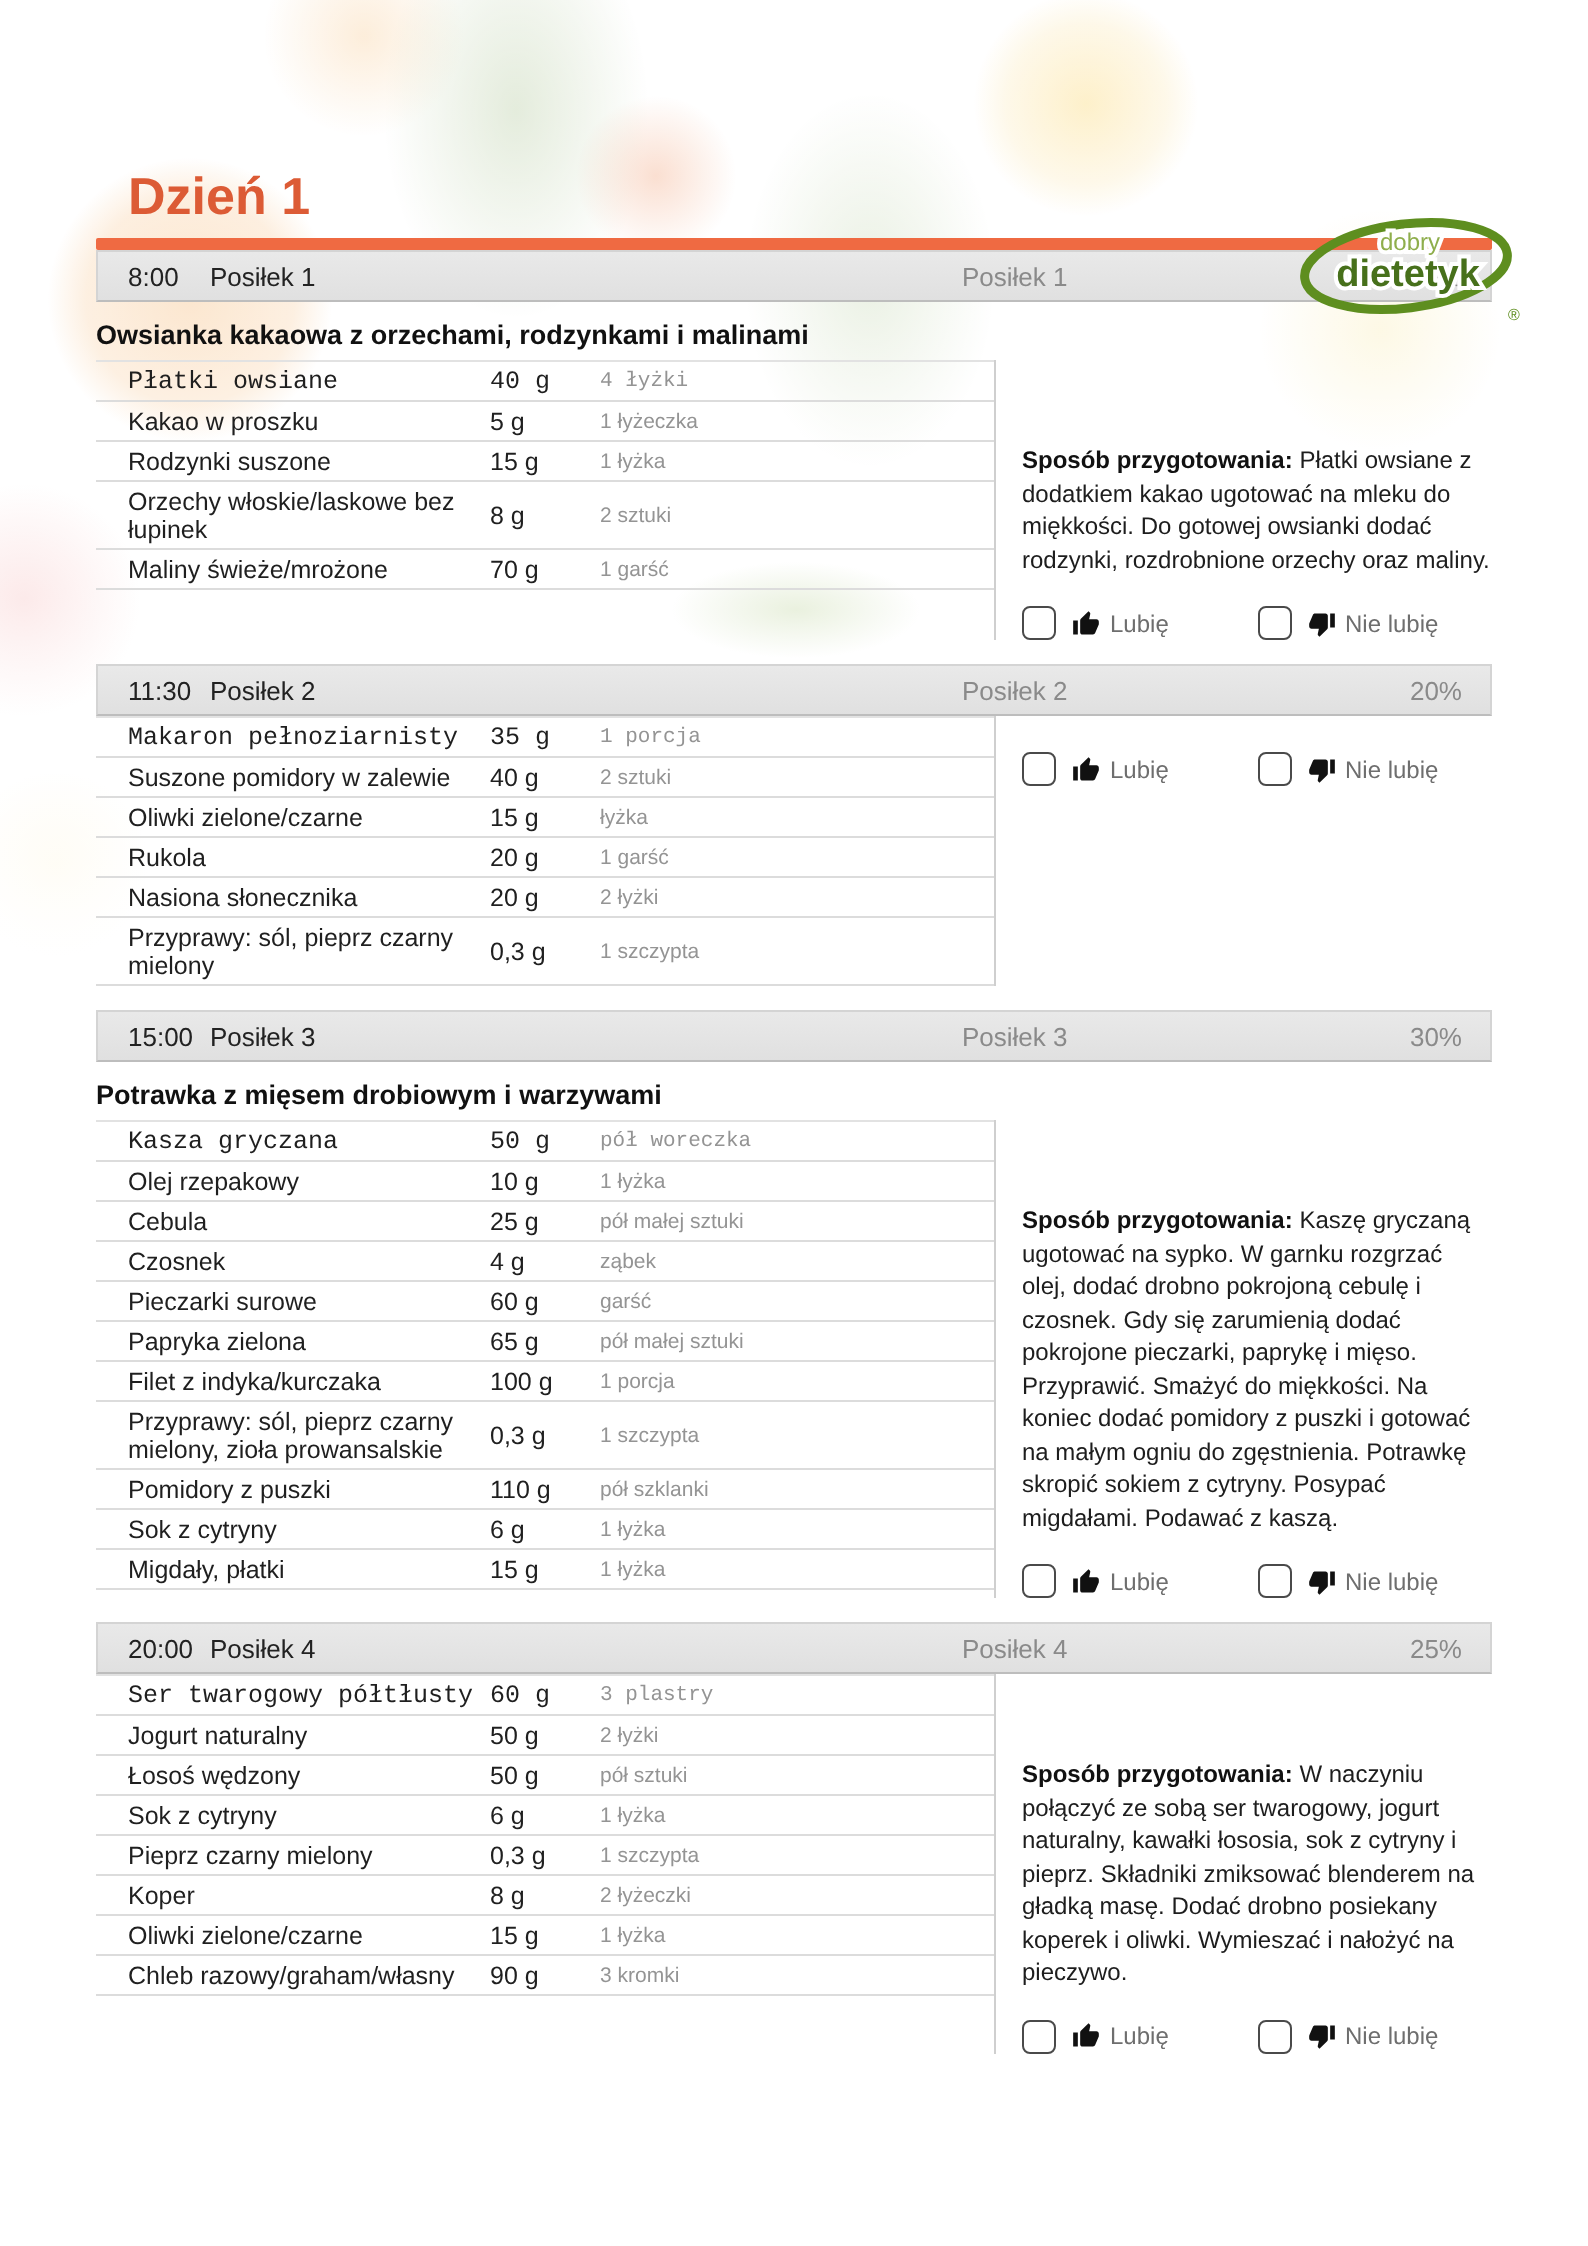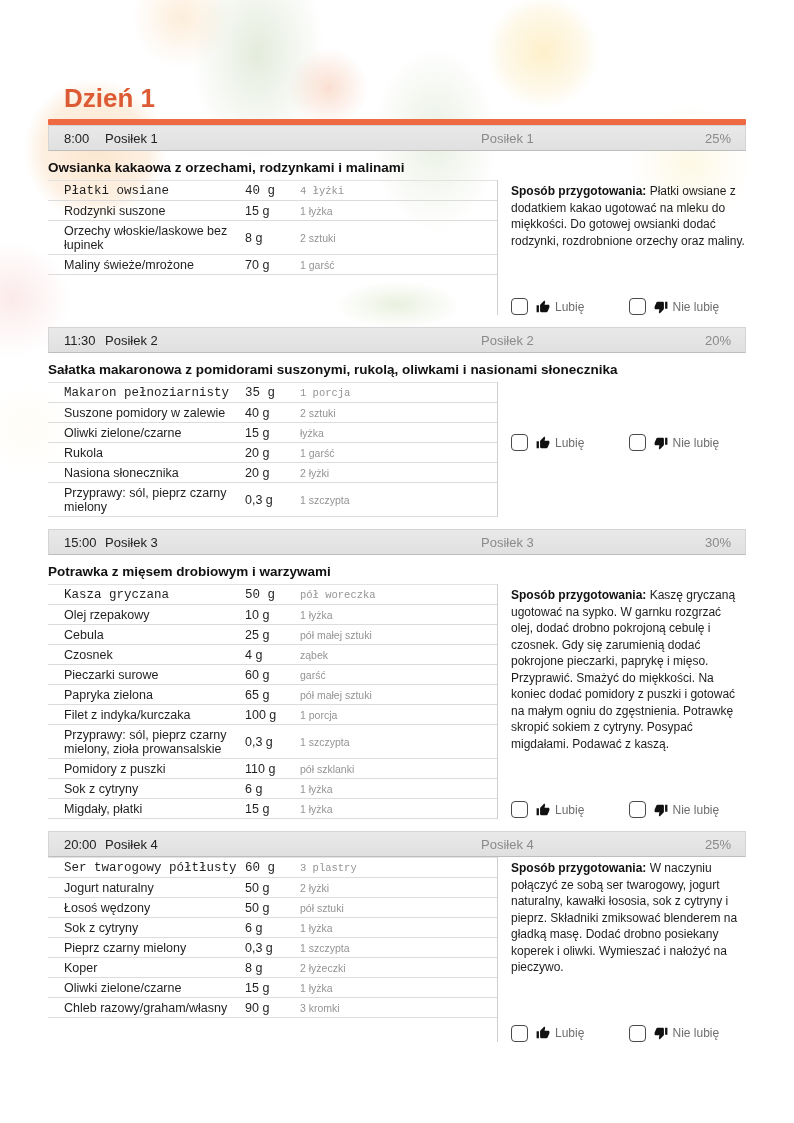--- a/index.html
+++ b/index.html
@@ -60,40 +60,50 @@
   }
   .ing-row:first-of-type { border-top:1px solid #e2e2e2;font-family:Liberation Mono, monospace; }
   .ing-name   { width:181px; font-size:12.5px; line-height:14px; color:#1f1f1f; padding-right:6px; }
   .ing-amount { width:55px;  font-size:12.5px; color:#1f1f1f; }
   .ing-measure{ flex:1; font-size:10.5px; color:#949494; }
 
   .prep {
     flex:1; border-left:1px solid #cfcfcf; margin-left:0;
     padding:3px 0 0 13px;
   }
-  .prep-text { font-size:12px; line-height:16.5px; color:#1d1d1d; }
+  .prep-text { font-size:12px; line-height:16.5px; color:#1d1d1d;margin-top:39px; }
   .prep-text b { color:#111; }
 
   .vote-row { display:flex; margin-top:15px; }
-  .vote { display:flex; align-items:center; width:50%; cursor:pointer;margin-top:34px; }
+  .vote { display:flex; align-items:center; width:50%; cursor:pointer; }
   .checkbox {
     width:17px; height:17px; border:1.6px solid #4a4a4a; border-radius:4px;
     background:#fff; flex:0 0 auto;
   }
   .thumb { margin:0 5px 0 8px; display:flex; align-items:center; }
   .thumb.down svg { transform:rotate(180deg); }
   .vote-label { font-size:12px; color:#6e6e6e; }
 </style>
 </head>
 <body>
 
 <div class="page">
   <div class="decor"></div>
 
   <div class="content">
+    <div class="logo">
+      <svg width="120" height="64" viewBox="0 0 120 64">
+        <g transform="rotate(-7 57 31)">
+          <ellipse cx="57" cy="31" rx="51" ry="21" fill="none" stroke="#5E8E1F" stroke-width="4.5"></ellipse>
+        </g>
+        <text x="59" y="23" text-anchor="middle" font-size="12" fill="#8FAE4C" stroke="#ffffff" stroke-width="4" paint-order="stroke" font-family="Liberation Sans, sans-serif">dobry</text>
+        <text x="58" y="41" text-anchor="middle" font-size="19" font-weight="bold" fill="#47701B" stroke="#ffffff" stroke-width="4" paint-order="stroke" font-family="Liberation Sans, sans-serif">dietetyk</text>
+        <text x="108" y="58" font-size="8" fill="#5E8E1F" font-family="Liberation Sans, sans-serif">®</text>
+      </svg>
+    </div>
 
     <div class="header">
       <div class="day-title">Dzień 1</div>
       <div class="orange-rule"></div>
     </div>
 
     <section class="meal">
       <div class="meal-bar">
         <span class="meal-time">8:00</span>
         <span class="meal-label">Posiłek 1</span>
@@ -103,20 +113,25 @@
       <h2 class="dish-title">Owsianka kakaowa z orzechami, rodzynkami i malinami</h2>
       <div class="meal-body">
         <div class="ingredients">
 
             <div class="ing-row">
               <span class="ing-name">Płatki owsiane</span>
               <span class="ing-amount">40 g</span>
               <span class="ing-measure">4 łyżki</span>
             </div>
 
+            <div class="ing-row">
+              <span class="ing-name">Kakao w proszku</span>
+              <span class="ing-amount">5 g</span>
+              <span class="ing-measure">1 łyżeczka</span>
+            </div>
 
 
             <div class="ing-row">
               <span class="ing-name">Rodzynki suszone</span>
               <span class="ing-amount">15 g</span>
               <span class="ing-measure">1 łyżka</span>
             </div>
 
             <div class="ing-row">
               <span class="ing-name">Orzechy włoskie/laskowe bez łupinek</span>
@@ -156,21 +171,20 @@
       </div>
     </section>
 
     <section class="meal">
       <div class="meal-bar">
         <span class="meal-time">11:30</span>
         <span class="meal-label">Posiłek 2</span>
         <span class="meal-label-right">Posiłek 2</span>
         <span class="meal-percent">20%</span>
       </div>
-      <h2 class="dish-title">Sałatka makaronowa z pomidorami suszonymi, rukolą, oliwkami i nasionami słonecznika</h2>
       <div class="meal-body">
         <div class="ingredients">
 
             <div class="ing-row">
               <span class="ing-name">Makaron pełnoziarnisty</span>
               <span class="ing-amount">35 g</span>
               <span class="ing-measure">1 porcja</span>
             </div>
 
             <div class="ing-row">

